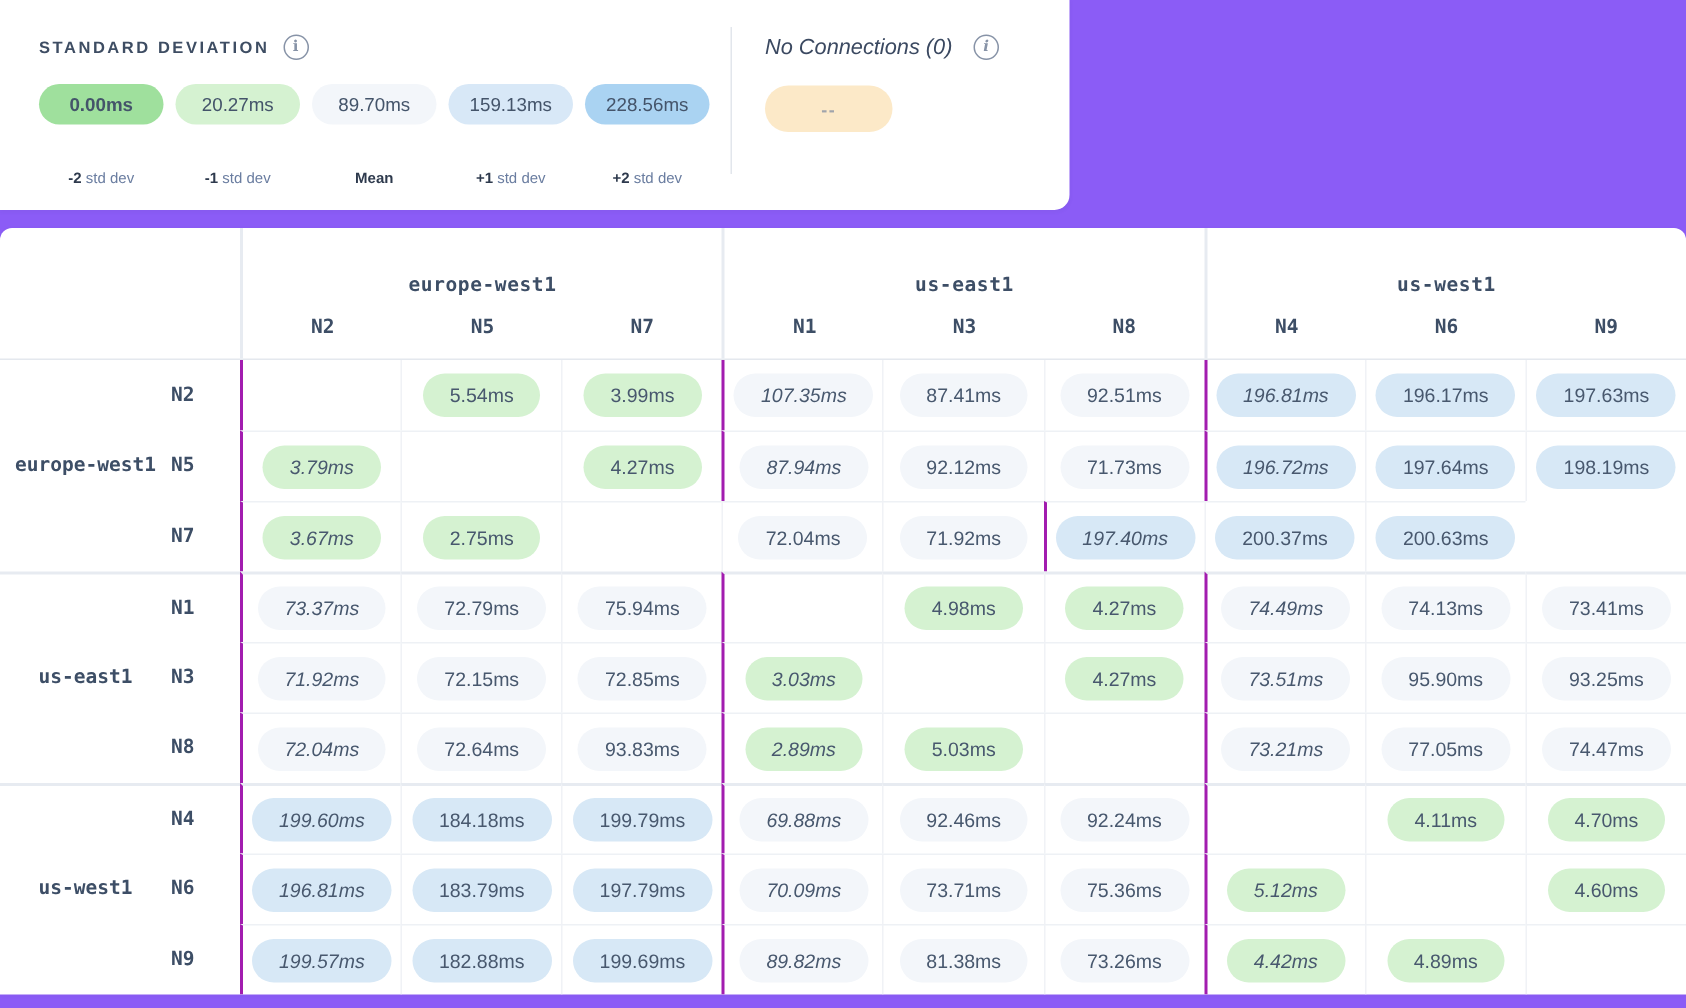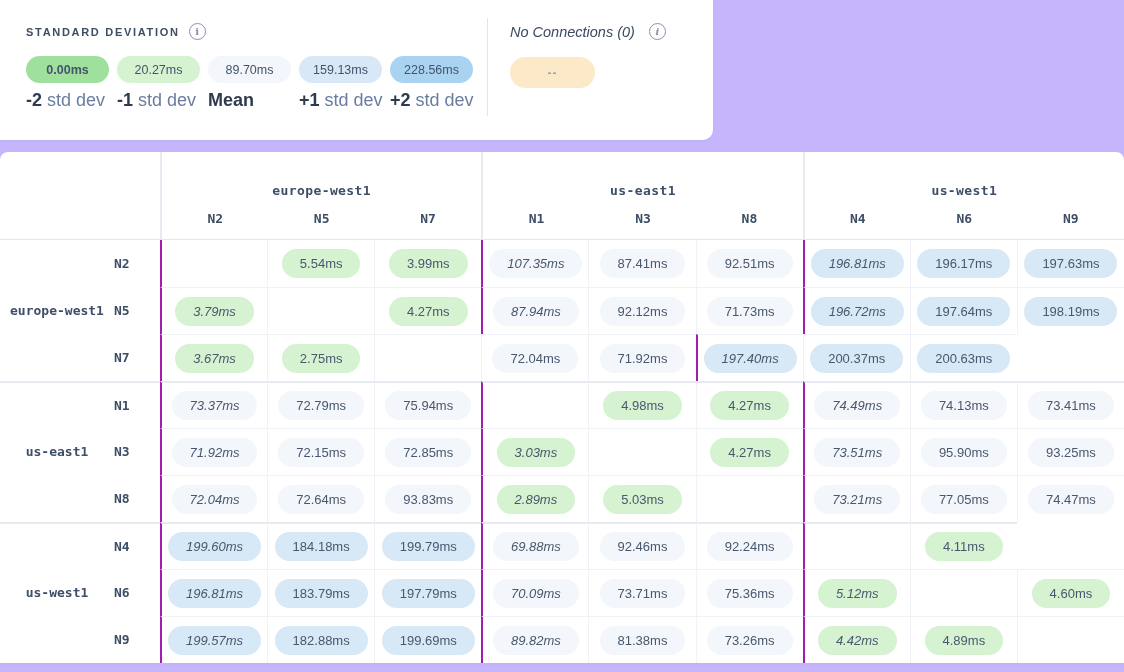--- a/index.html
+++ b/index.html
@@ -1,30 +1,30 @@
 <!DOCTYPE html>
 <html><head>
 <meta charset="utf-8">
 <style>
   html,body{margin:0;padding:0;background:#f2f4f8;font-family:"Liberation Sans",sans-serif;}
-  .canvas{position:relative;width:1124px;height:672px;overflow:hidden;background:#c4b5fd;}
+  .canvas{position:relative;width:1124px;height:672px;overflow:hidden;background:#8b5cf6;}
 
   
   .card{position:absolute;left:0;top:0;width:713px;height:140px;background:#ffffff;
         border-radius:0 0 10px 0;box-shadow:0 1px 3px rgba(40,50,70,.05);}
   .card-title{position:absolute;left:26px;top:23px;display:flex;align-items:center;gap:9px;}
   .card-title .t{font-size:11px;font-weight:bold;letter-spacing:1.7px;color:#3e4d63;}
   .info{box-sizing:border-box;width:17px;height:17px;border:1.5px solid #8793a7;border-radius:50%;
         color:#8793a7;font-size:10px;font-weight:bold;display:flex;align-items:center;
         justify-content:center;font-family:"DejaVu Serif",serif;cursor:pointer;}
   .legend-pills{position:absolute;left:26px;top:56px;display:flex;gap:8px;}
   .lpill{width:83px;height:27px;border-radius:14px;display:flex;align-items:center;
          justify-content:center;font-size:12.5px;color:#44546a;}
   .legend-labels{position:absolute;left:26px;top:90px;display:flex;gap:8px;}
-  .llabel{width:83px;font-size:18px;color:#6a7da0;white-space:nowrap;}
+  .llabel{width:83px;text-align:center;font-size:10px;color:#6a7da0;white-space:nowrap;margin-top:24px;}
   .llabel b{color:#2e3a4d;font-weight:bold;}
 
   .vdivider{position:absolute;left:487px;top:18px;width:1px;height:98px;background:#e2e6ec;}
 
   .noconn-title{position:absolute;left:510px;top:23px;display:flex;align-items:center;gap:14px;
                 font-size:14.5px;color:#3b4961;font-style:italic;}
   .noconn-pill{position:absolute;left:510px;top:57px;width:85px;height:31px;border-radius:16px;
                display:flex;align-items:center;justify-content:center;font-size:12px;
                color:#a0a4ab;letter-spacing:1px;font-weight:bold;}
 
@@ -320,20 +320,23 @@
           <div class="cell">
             <span class="pill tone-neutral">92.46ms</span>
           </div>
           <div class="cell">
             <span class="pill tone-neutral">92.24ms</span>
           </div>
           <div class="cell gs"></div>
           <div class="cell">
             <span class="pill tone-green">4.11ms</span>
           </div>
+          <div class="cell">
+            <span class="pill tone-green">4.70ms</span>
+          </div>
         </div>
         <div class="trow inner">
           <div class="rlabel">
             <span class="rregion mono">us-west1</span>
             <span class="rnode mono">N6</span>
           </div>
           <div class="cell gs">
             <span class="pill tone-blue">196.81ms</span>
           </div>
           <div class="cell">

